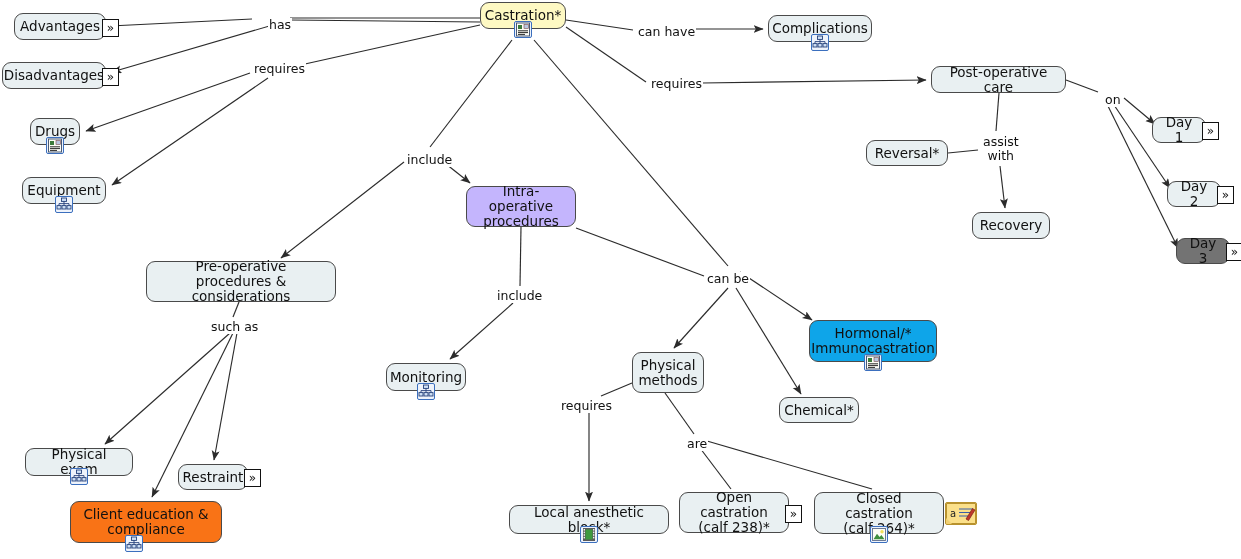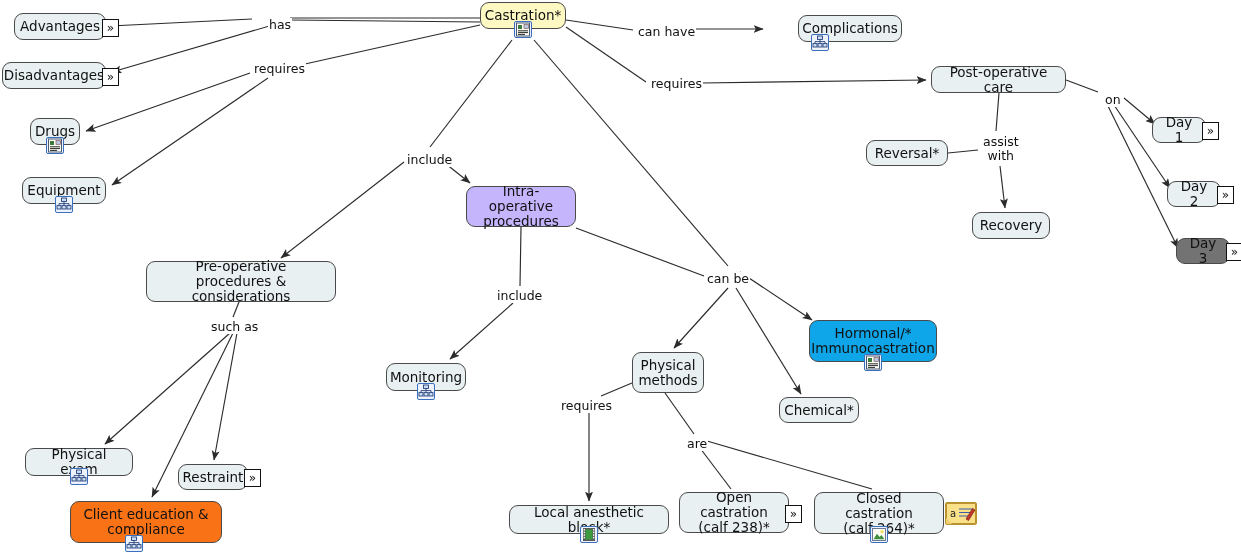--- a/index.html
+++ b/index.html
@@ -170,21 +170,21 @@
           <rect x="1.5" y="1" width="13" height="13" fill="#fdfdf6" stroke="#4a5a74" stroke-width="1"></rect>
           <rect x="3" y="3" width="4" height="4" fill="#3a7a3a"></rect>
           <rect x="9" y="2.5" width="4.5" height="4" fill="#b8c7e0" stroke="#7a4a4a" stroke-width="0.6"></rect>
           <g fill="#2a2a2a">
             <rect x="3" y="8.3" width="10" height="1"></rect>
             <rect x="3" y="10.1" width="10" height="1"></rect>
             <rect x="3" y="11.9" width="7" height="1"></rect>
           </g>
         </svg>
       </div>
-      <div class="node" style="left: 768px; top: 15px; width: 104px; height: 27px; background: rgb(233, 240, 242); border-color: rgb(74, 74, 74); margin-left: 30px;"><span class="lbl">Complications</span></div>
+      <div class="node" style="left: 768px; top: 15px; width: 104px; height: 27px; background: rgb(233, 240, 242); border-color: rgb(74, 74, 74);"><span class="lbl">Complications</span></div>
       <div class="ricon" style="left: 811px; top: 34px; border-color: rgb(59, 111, 190);">
         <svg viewBox="0 0 16 15">
           <rect x="5.5" y="1" width="5" height="3.4" fill="#cfe0f5" stroke="#24407a" stroke-width="0.9"></rect>
           <path d="M8,4.4 L8,6.6 M3,6.6 L13,6.6 M3,6.6 L3,8.6 M8,6.6 L8,8.6 M13,6.6 L13,8.6" stroke="#24407a" stroke-width="0.9" fill="none"></path>
           <rect x="1" y="8.6" width="4" height="3.4" fill="#cfe0f5" stroke="#24407a" stroke-width="0.9"></rect>
           <rect x="6" y="8.6" width="4" height="3.4" fill="#cfe0f5" stroke="#24407a" stroke-width="0.9"></rect>
           <rect x="11" y="8.6" width="4" height="3.4" fill="#cfe0f5" stroke="#24407a" stroke-width="0.9"></rect>
         </svg>
       </div>
       <div class="node" style="left: 2px; top: 62px; width: 104px; height: 27px; background: rgb(233, 240, 242); border-color: rgb(74, 74, 74);"><span class="lbl">Disadvantages</span></div>

